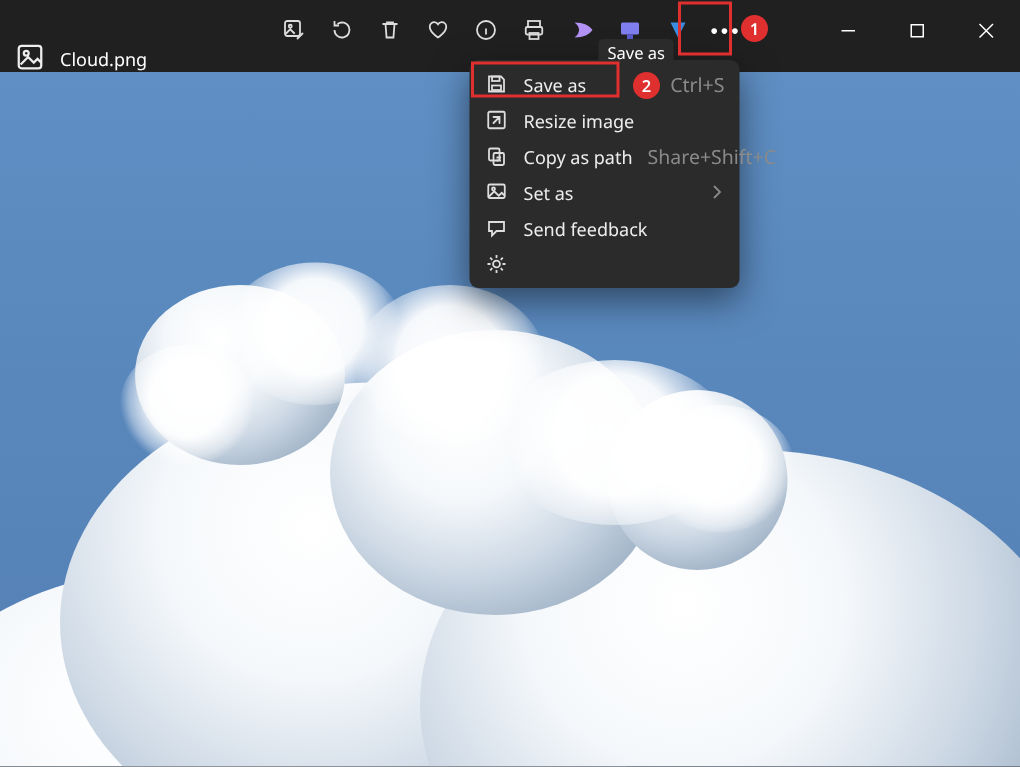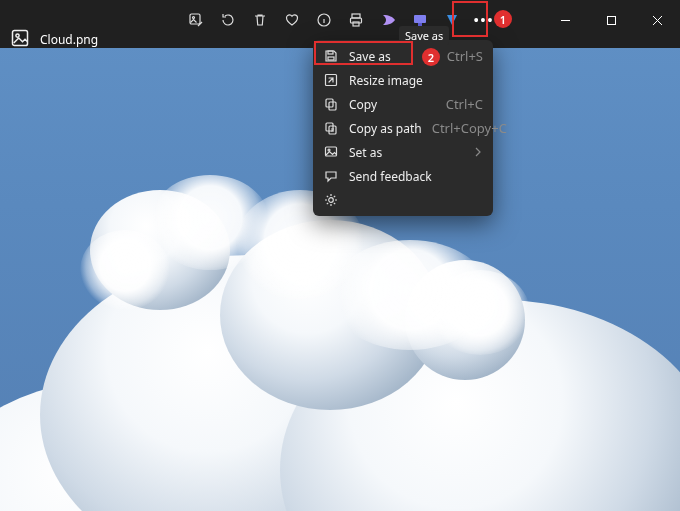--- a/index.html
+++ b/index.html
@@ -274,35 +274,25 @@
           </svg>
         </span>
       <span class="mi-label">Resize image</span>
       <span class="mi-short"></span>
     </div>
     <div class="menu-item">
       <span class="mi-icon">
           <svg viewBox="0 0 16 16" fill="none" stroke="currentColor" stroke-width="1.2">
             <rect x="3" y="3" width="7" height="8" rx="1"></rect>
             <rect x="6" y="6" width="7" height="8" rx="1"></rect>
-          </svg>
-        </span>
-      <span class="mi-label">Copy</span>
-      <span class="mi-short">Ctrl+C</span>
-    </div>
-    <div class="menu-item">
-      <span class="mi-icon">
-          <svg viewBox="0 0 16 16" fill="none" stroke="currentColor" stroke-width="1.2">
-            <rect x="3" y="3" width="7" height="8" rx="1"></rect>
-            <rect x="6" y="6" width="7" height="8" rx="1"></rect>
             <path d="M8 9h3M8 11h3"></path>
           </svg>
         </span>
       <span class="mi-label">Copy as path</span>
-      <span class="mi-short">Ctrl+Copy+C</span>
+      <span class="mi-short">Share+Shift+C</span>
     </div>
     <div class="menu-item">
       <span class="mi-icon">
           <svg viewBox="0 0 16 16" fill="none" stroke="currentColor" stroke-width="1.2">
             <rect x="2.5" y="3" width="11" height="9" rx="1"></rect>
             <circle cx="6" cy="6" r="1"></circle>
             <path d="M3 11l3.5-3.5 3 3 2-2 2 2"></path>
           </svg>
         </span>
       <span class="mi-label">Set as</span>

